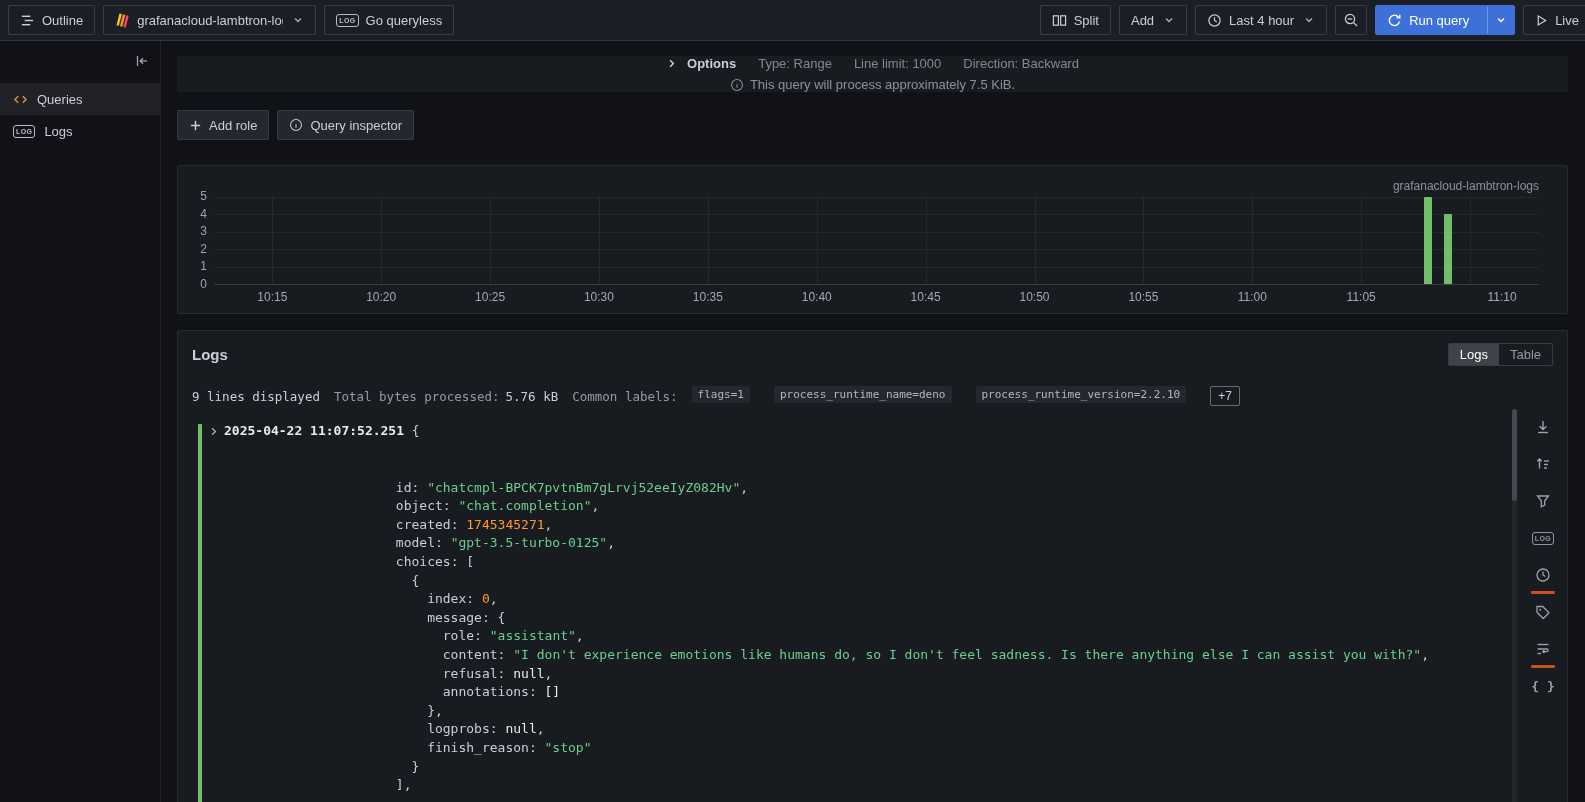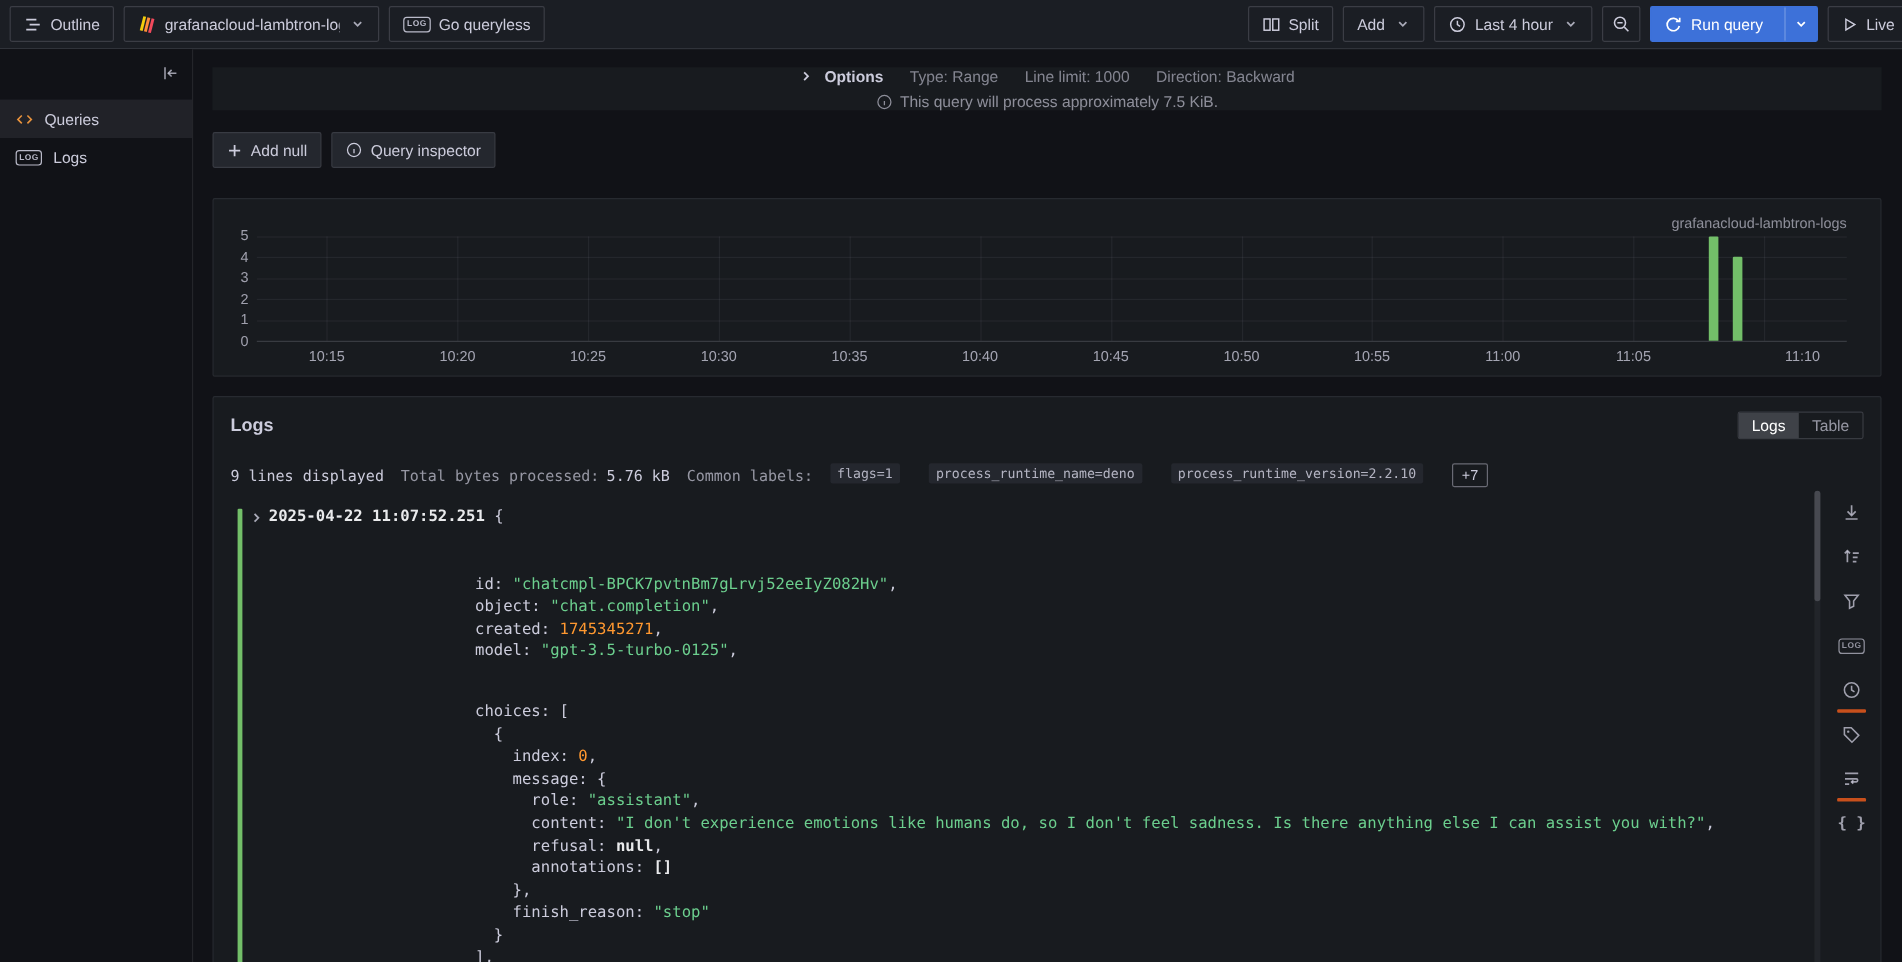--- a/index.html
+++ b/index.html
@@ -93,21 +93,21 @@
   .level-bar { position:absolute; left:6px; top:2px; bottom:-260px; width:4px; background:#73bf69; border-radius:1px; }
   .log-content { margin-left:16px; font-family:"DejaVu Sans Mono", monospace; font-size:13px; line-height:18.6px; }
   .ts-line { display:flex; align-items:center; white-space:pre; }
   .log-expander { display:inline-flex; width:14px; color:rgba(204,204,220,0.8); cursor:pointer; margin-right:2px; }
   .seg-ts { font-weight:700; color:#e9eaec; }
   .log-line { white-space:pre; }
   .seg-k { color:#ccccdc; }
   .seg-p { color:#ccccdc; }
   .seg-s { color:#6ccf8e; }
   .seg-n { color:#ff9830; }
-  .seg-b { color:#e9eaec; font-weight:700; }
+  .seg-b { color:#e9eaec; font-weight:400; }
   
   .log-scrollbar { position:absolute; top:78px; bottom:6px; right:50px; width:5px; background:rgba(204,204,220,0.06); border-radius:3px; }
   .log-scroll-thumb { position:absolute; top:0; left:0; right:0; height:92px; background:rgba(204,204,220,0.22); border-radius:3px; cursor:pointer; }
   .right-rail { position:absolute; top:82px; right:8px; width:32px; display:flex; flex-direction:column; gap:9px; align-items:center; }
   .rail-btn { position:relative; width:28px; height:28px; display:flex; align-items:center; justify-content:center; color:rgba(204,204,220,0.75); cursor:pointer; }
   .rail-btn.active::after { content:""; position:absolute; left:2px; right:2px; bottom:-5px; height:3px; background:#c8501c; border-radius:1px; }
   .braces { font-family:"DejaVu Sans Mono",monospace; font-size:13px; font-weight:700; }
 </style>
 </head>
 <body>
@@ -271,21 +271,21 @@
     </div>
 
     <div class="actions-row">
       <button class="btn btn-secondary">
         <span>
           <svg width="13" height="13" viewBox="0 0 14 14" fill="none" stroke="currentColor" stroke-width="1.6">
               <path d="M7 2v10"></path>
               <path d="M2 7h10"></path>
             </svg>
         </span>
-        <span>Add null</span>
+        <span>Add role</span>
       </button>
       <button class="btn btn-secondary">
         <span>
           <svg width="14" height="14" viewBox="0 0 16 16" fill="none" stroke="currentColor" stroke-width="1.2">
               <circle cx="8" cy="8" r="6.2"></circle>
               <path d="M8 7v4"></path>
               <path d="M8 4.8v0.2"></path>
             </svg>
         </span>
         <span>Query inspector</span>
@@ -374,29 +374,30 @@
                   <path d="M4.5 2.5l3.5 3.5-3.5 3.5"></path>
                 </svg>
             </span>
             <span class="seg-ts">2025-04-22 11:07:52.251</span><span class="seg-p"> {</span>
           </div>
           <div id="log-json">
               <div class="log-line" style="padding-left: 24ch; margin-top: 38px;"><span class="seg-k">id</span><span class="seg-p">: </span><span class="seg-s">"chatcmpl-BPCK7pvtnBm7gLrvj52eeIyZ082Hv"</span><span class="seg-p">,</span></div>
               <div class="log-line" style="padding-left: 24ch;"><span class="seg-k">object</span><span class="seg-p">: </span><span class="seg-s">"chat.completion"</span><span class="seg-p">,</span></div>
               <div class="log-line" style="padding-left: 24ch;"><span class="seg-k">created</span><span class="seg-p">: </span><span class="seg-n">1745345271</span><span class="seg-p">,</span></div>
               <div class="log-line" style="padding-left: 24ch;"><span class="seg-k">model</span><span class="seg-p">: </span><span class="seg-s">"gpt-3.5-turbo-0125"</span><span class="seg-p">,</span></div>
-              <div class="log-line" style="padding-left: 24ch; margin-top: 32px;"><span class="seg-k">choices</span><span class="seg-p">: [</span></div>
+              <div class="log-line" style="padding-left: 24ch;"><span class="seg-k">choices</span><span class="seg-p">: [</span></div>
               <div class="log-line" style="padding-left: 26ch;"><span class="seg-p">{</span></div>
               <div class="log-line" style="padding-left: 28ch;"><span class="seg-k">index</span><span class="seg-p">: </span><span class="seg-n">0</span><span class="seg-p">,</span></div>
               <div class="log-line" style="padding-left: 28ch;"><span class="seg-k">message</span><span class="seg-p">: {</span></div>
               <div class="log-line" style="padding-left: 30ch;"><span class="seg-k">role</span><span class="seg-p">: </span><span class="seg-s">"assistant"</span><span class="seg-p">,</span></div>
               <div class="log-line" style="padding-left: 30ch;"><span class="seg-k">content</span><span class="seg-p">: </span><span class="seg-s">"I don't experience emotions like humans do, so I don't feel sadness. Is there anything else I can assist you with?"</span><span class="seg-p">,</span></div>
               <div class="log-line" style="padding-left: 30ch;"><span class="seg-k">refusal</span><span class="seg-p">: </span><span class="seg-b">null</span><span class="seg-p">,</span></div>
               <div class="log-line" style="padding-left: 30ch;"><span class="seg-k">annotations</span><span class="seg-p">: </span><span class="seg-b">[]</span></div>
               <div class="log-line" style="padding-left: 28ch;"><span class="seg-p">},</span></div>
+              <div class="log-line" style="padding-left: 28ch;"><span class="seg-k">logprobs</span><span class="seg-p">: </span><span class="seg-b">null</span><span class="seg-p">,</span></div>
               <div class="log-line" style="padding-left: 28ch;"><span class="seg-k">finish_reason</span><span class="seg-p">: </span><span class="seg-s">"stop"</span></div>
               <div class="log-line" style="padding-left: 26ch;"><span class="seg-p">}</span></div>
               <div class="log-line" style="padding-left: 24ch;"><span class="seg-p">],</span></div>
             </div>
         </div>
       </div>
 
       <div class="log-scrollbar">
         <div class="log-scroll-thumb"></div>
       </div>

